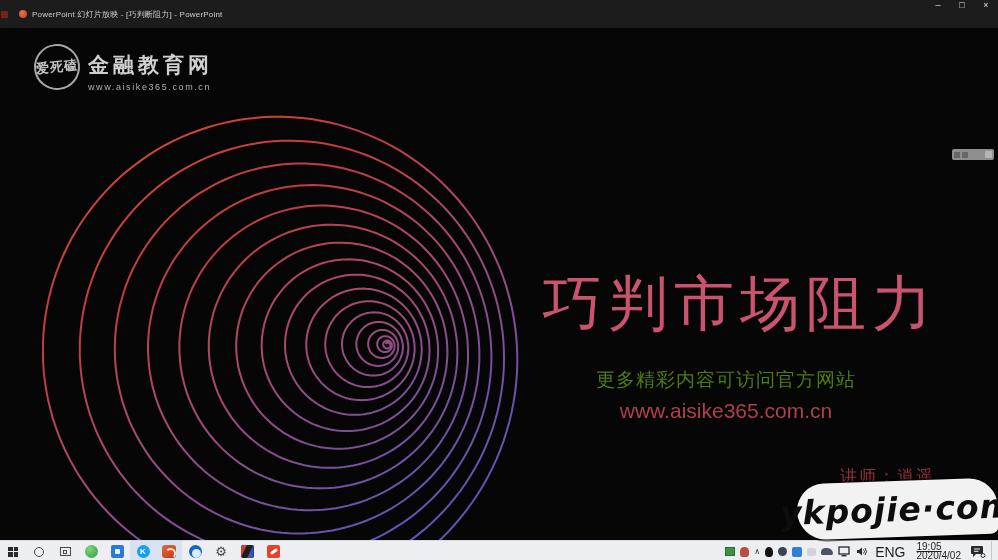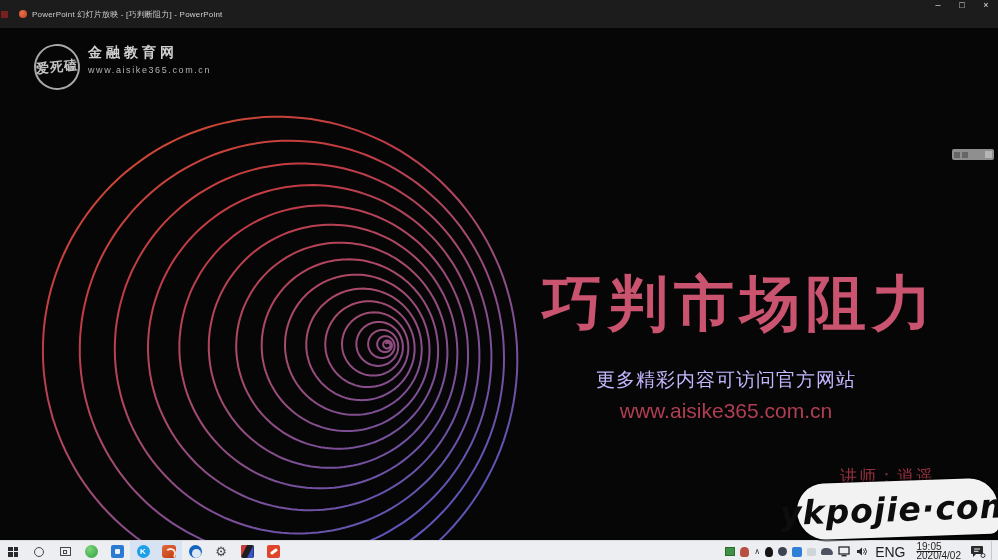--- a/index.html
+++ b/index.html
@@ -19,27 +19,27 @@
 
   
   .slide { position:relative; height:512px; background:#060606; overflow:hidden; }
   .spiral-svg { position:absolute; left:0; top:0; }
 
   .logo { position:absolute; left:34px; top:16px; display:flex; }
   .emblem { width:46px; height:46px; border:2px solid #a8a8a8; border-radius:50%;
     display:flex; align-items:center; justify-content:center;
     font-size:13px; font-weight:bold; color:#c6c6c6; letter-spacing:1px; transform:rotate(-6deg); }
   .logo-text { margin-left:8px; }
-  .logo-name { font-size:14px; font-weight:bold; letter-spacing:4px; color:#d0d0d0; }
+  .logo-name { font-size:21px; font-weight:bold; letter-spacing:4px; color:#d0d0d0; margin-top:7px; }
   .logo-url { font-size:9px; letter-spacing:1.6px; color:#b2b2b2; margin-top:3px; }
 
-  .slide-title { position:absolute; left:542px; top:236px; font-size:60px; font-weight:bold;
+  .slide-title { position:absolute; left:542px; top:236px; font-size:60px; font-weight:normal;
     letter-spacing:6px; color:#ca5470; white-space:nowrap; font-family:"DejaVu Sans",sans-serif; }
   .slide-sub { position:absolute; left:538px; top:339px; width:376px; text-align:center;
-    font-size:19px; letter-spacing:1px; color:#c4b5fd; }
+    font-size:19px; letter-spacing:1px; color:#4d7c0f; }
   .slide-web { position:absolute; left:538px; top:371px; width:376px; text-align:center;
     font-size:21px; color:#b03e52; }
   .lecturer { position:absolute; left:840px; top:437px; font-size:17px; letter-spacing:2px; color:#93303e; }
 
   .mini-widget { position:absolute; left:952px; top:121px; width:42px; height:11px;
     background:#8f8f8f; border-radius:2px; display:flex; align-items:center; gap:2px; padding:0 2px; }
   .mini-widget .sq { width:6px; height:6px; background:#666; }
   .mini-widget .sp { flex:1; }
   .mini-widget .sq2 { width:7px; height:7px; background:#b5b5b5; }
 

